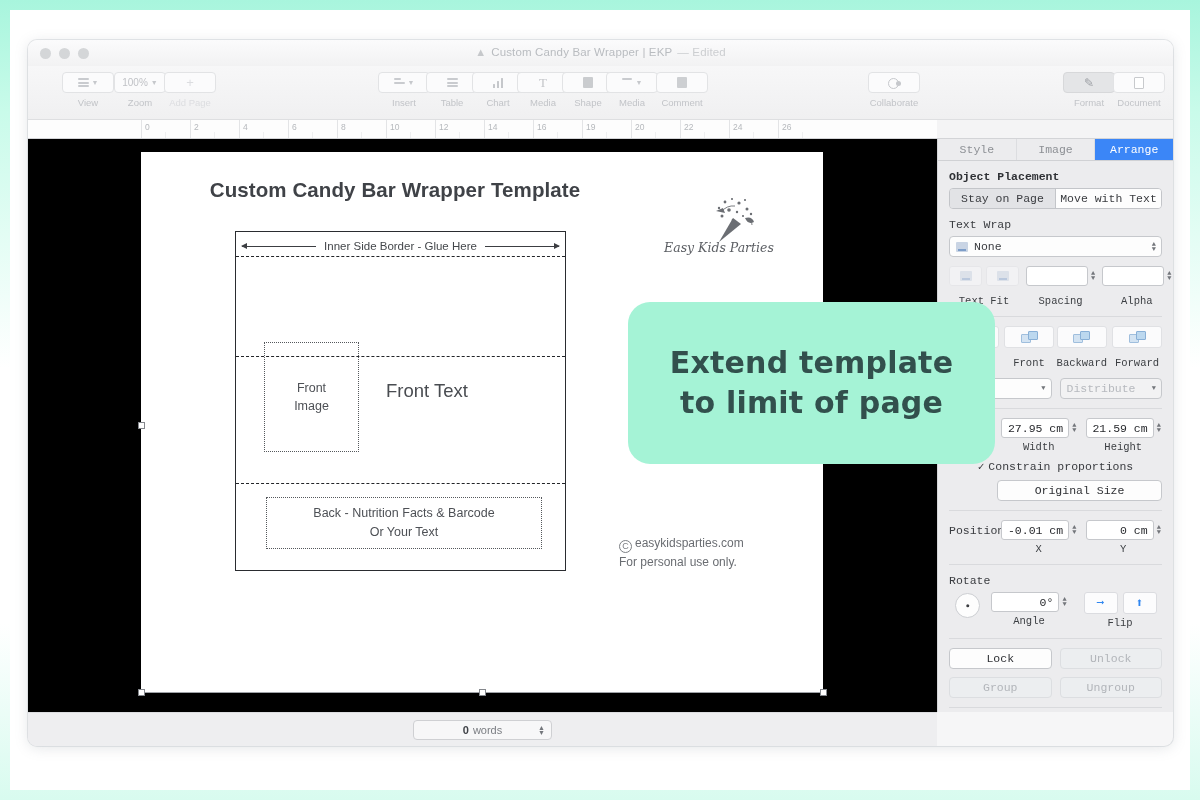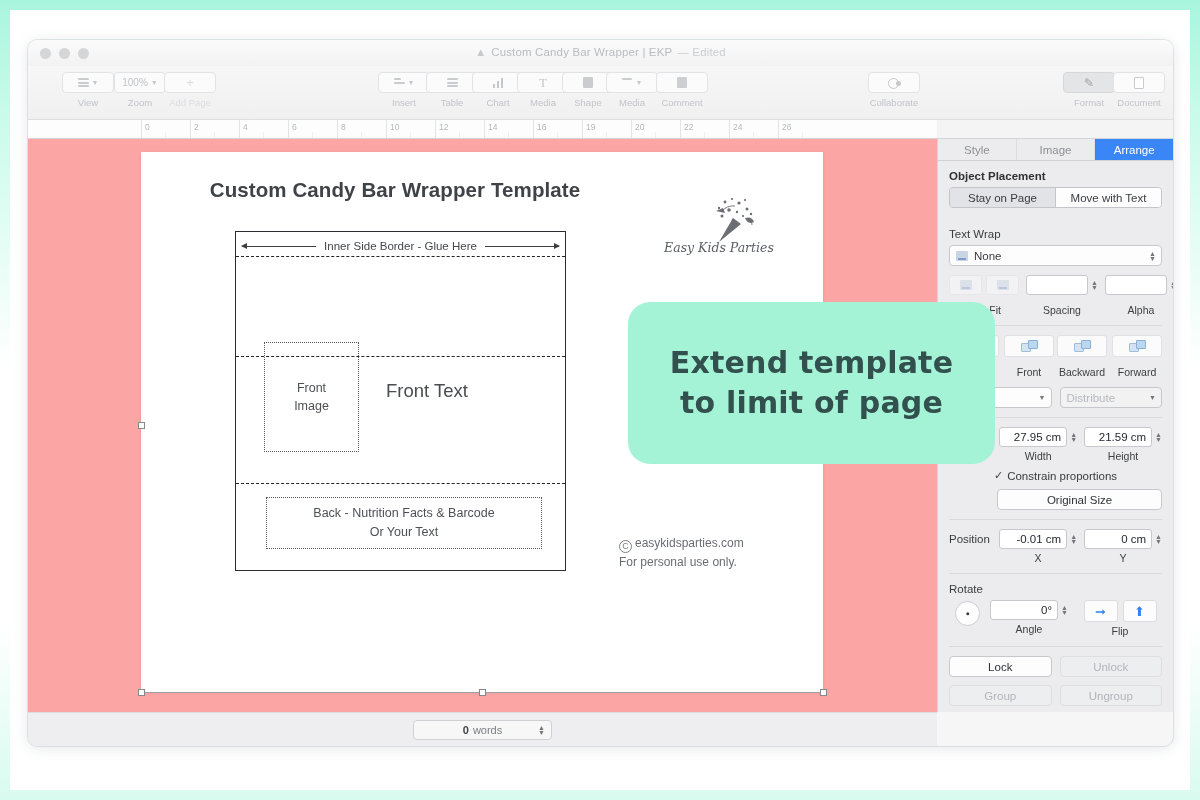--- a/index.html
+++ b/index.html
@@ -113,21 +113,21 @@
   }
   .rtick.minor { border-left: 1px solid #eeeff0; top: 12px; }
   .ruler-right-stub { width: 236px; background:#f4f4f5; border-bottom:1px solid #d3d4d7;}
 
   
   .body-split { flex: 1; display: flex; min-height: 0; }
 
   
   .canvas-wrap {
     flex: 1; position: relative;
-    background: #fca5a5;
+    background: #000000;
     overflow: hidden;
   }
   .page {
     position: absolute;
     left: 113px; top: 13px;
     width: 682px; height: 540px;
     background: #ffffff;
     box-shadow: 0 1px 3px rgba(0,0,0,.10);
   }
   .sel-line {
@@ -209,33 +209,34 @@
   }
 
   
   .inspector {
     width: 236px; flex: none;
     background: #ececee;
     border-left: 1px solid #d4d5d8;
     display: flex; flex-direction: column;
     font-size: 11.5px; color: #3a3c40;
     position: relative;
+    font-family: Liberation Mono, monospace;
   }
   .seg-tabs { display: flex; height: 22px; flex: none; border-bottom: 1px solid #d0d1d4; }
   .seg-tab {
     flex: 1; display: flex; align-items: center; justify-content: center;
     font-size: 11.5px; color: #8d9095; background: #ececee;
     border-right: 1px solid #dcdde0;
   }
   .seg-tab:last-child { border-right: none; }
   .seg-tab.sel { background: #3b86f7; color: #fff; }
   .insp-body { flex: 1; padding: 9px 11px 0; overflow: hidden; }
   .sec-label { font-size: 11.5px; font-weight: bold; color: #2f3135; margin: 0 0 5px; }
   .sec-label.norm { font-weight: normal; color:#3a3c40; }
-  .seg2 { display: flex; height: 21px; border: 1px solid #c3c5c9; border-radius: 4px; overflow: hidden; margin-bottom: 20px; }
+  .seg2 { display: flex; height: 21px; border: 1px solid #c3c5c9; border-radius: 4px; overflow: hidden; margin-bottom: 9px; }
   .seg2 div { flex: 1; display:flex;align-items:center;justify-content:center; font-size:11.5px; background:#e2e3e6; color:#3a3c40;}
   .seg2 div.on { background:#fdfdfd; }
   .seg2 div + div { border-left: 1px solid #c3c5c9; }
 
   .select {
     height: 21px; background: #fdfdfd; border: 1px solid #c6c8cc;
     border-radius: 4px; display: flex; align-items: center;
     padding: 0 6px; gap: 6px; margin-bottom: 9px;
     position: relative;
   }

